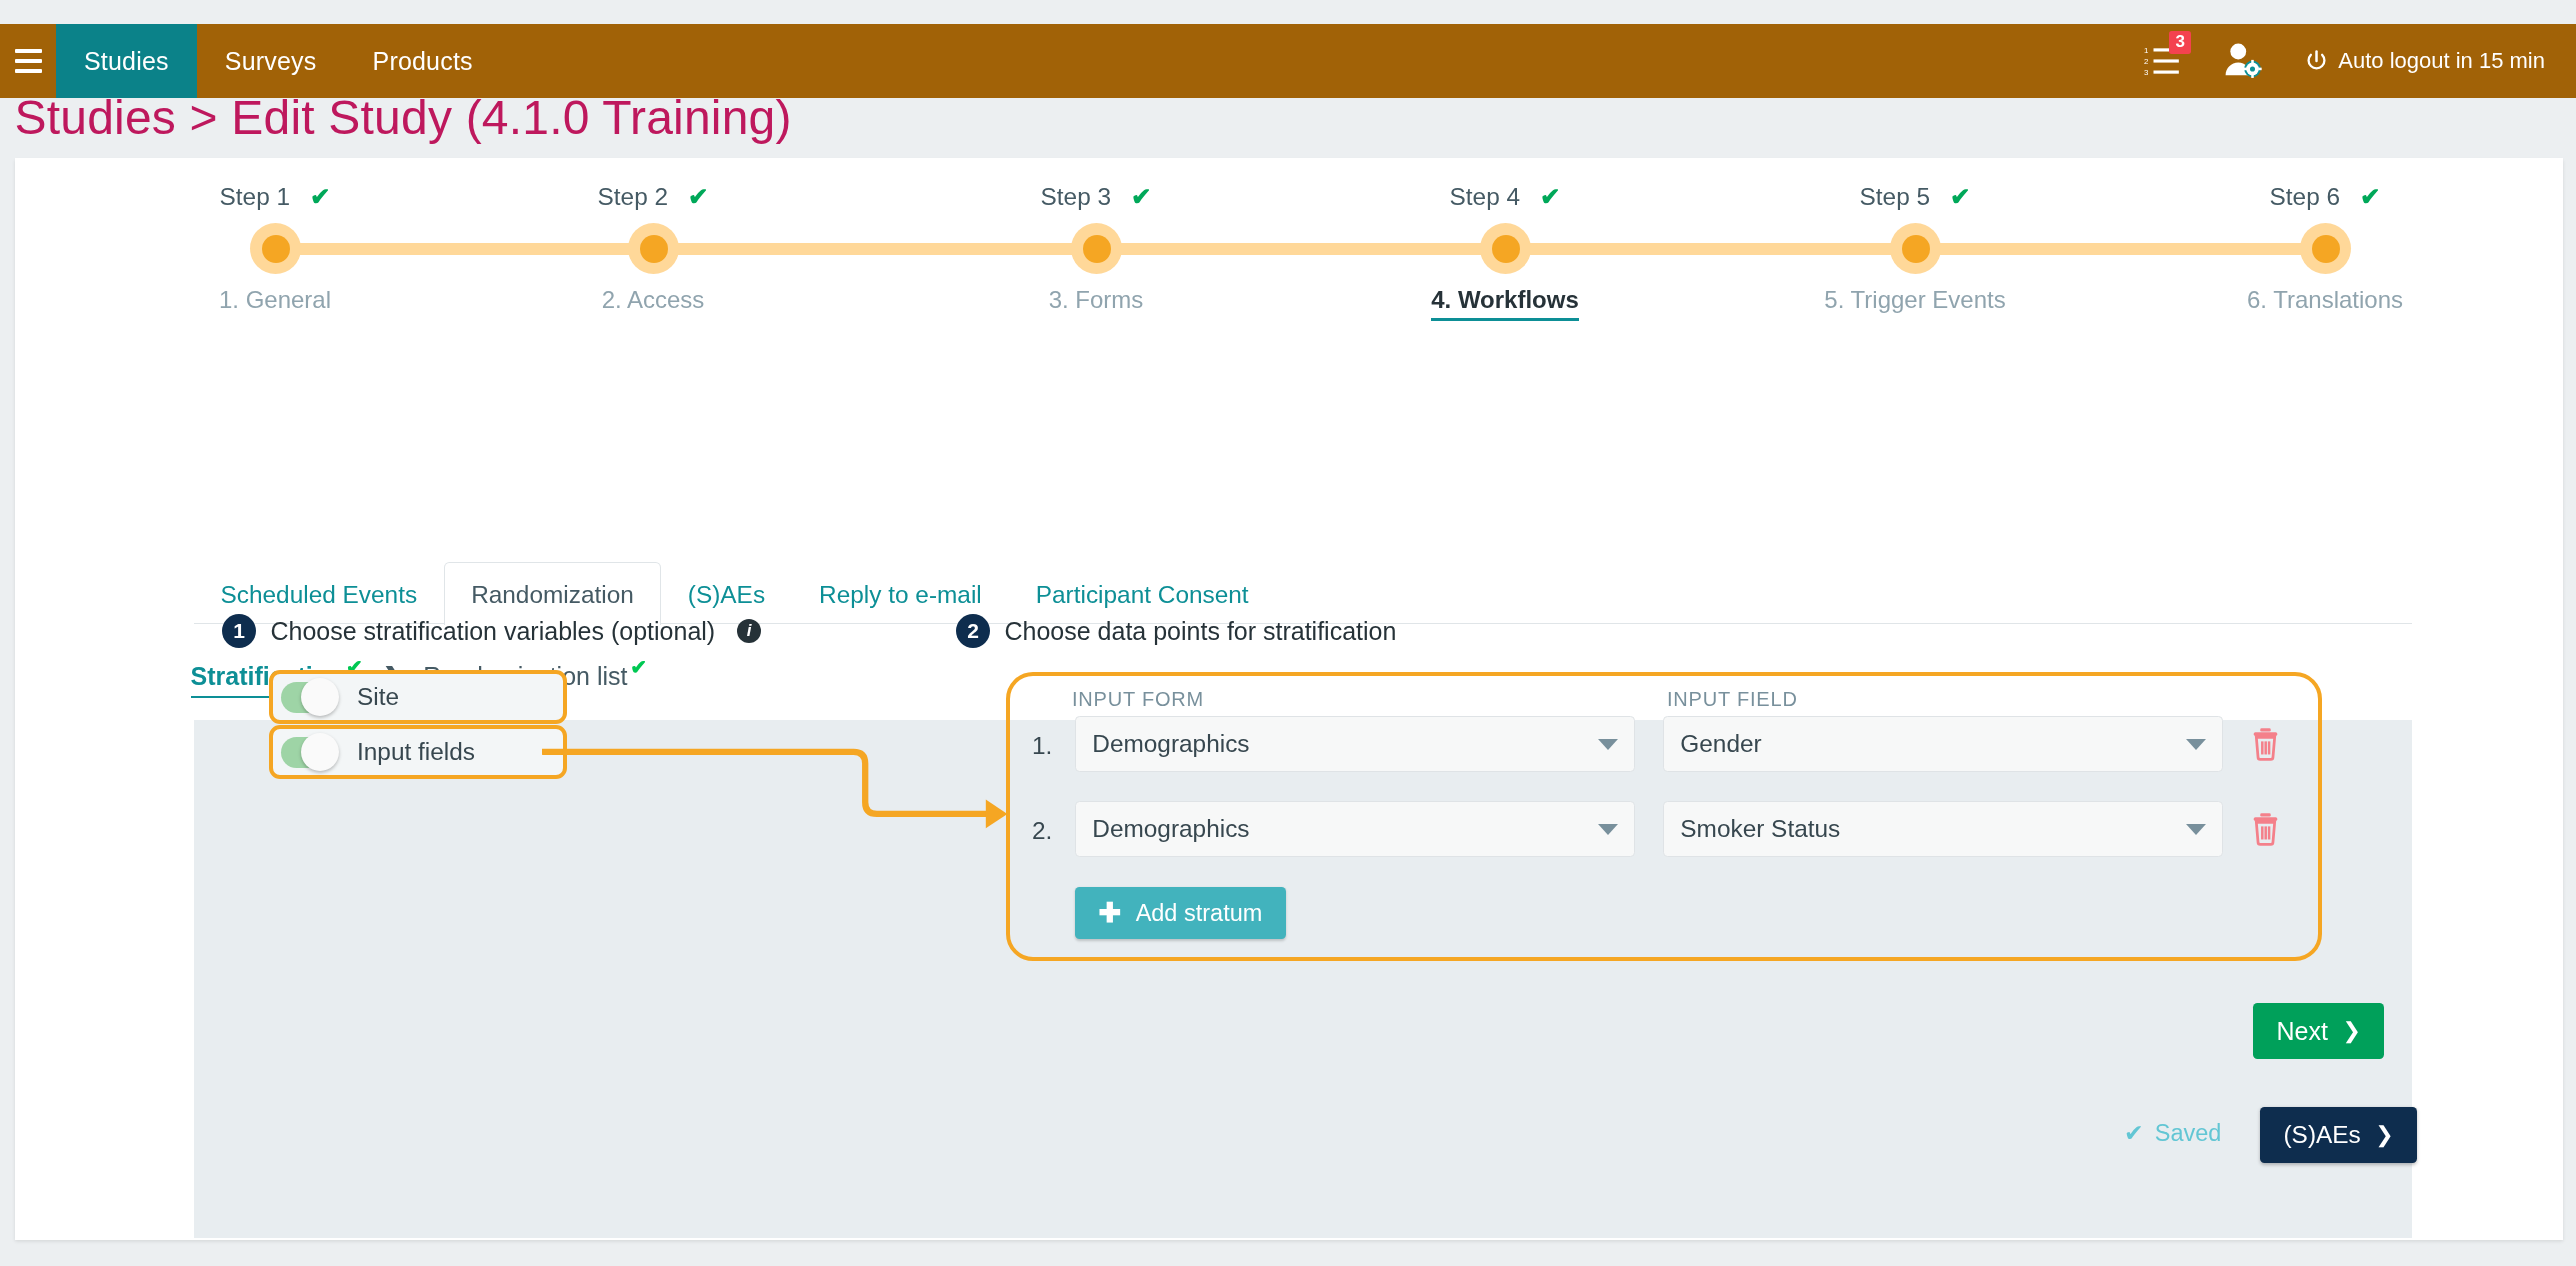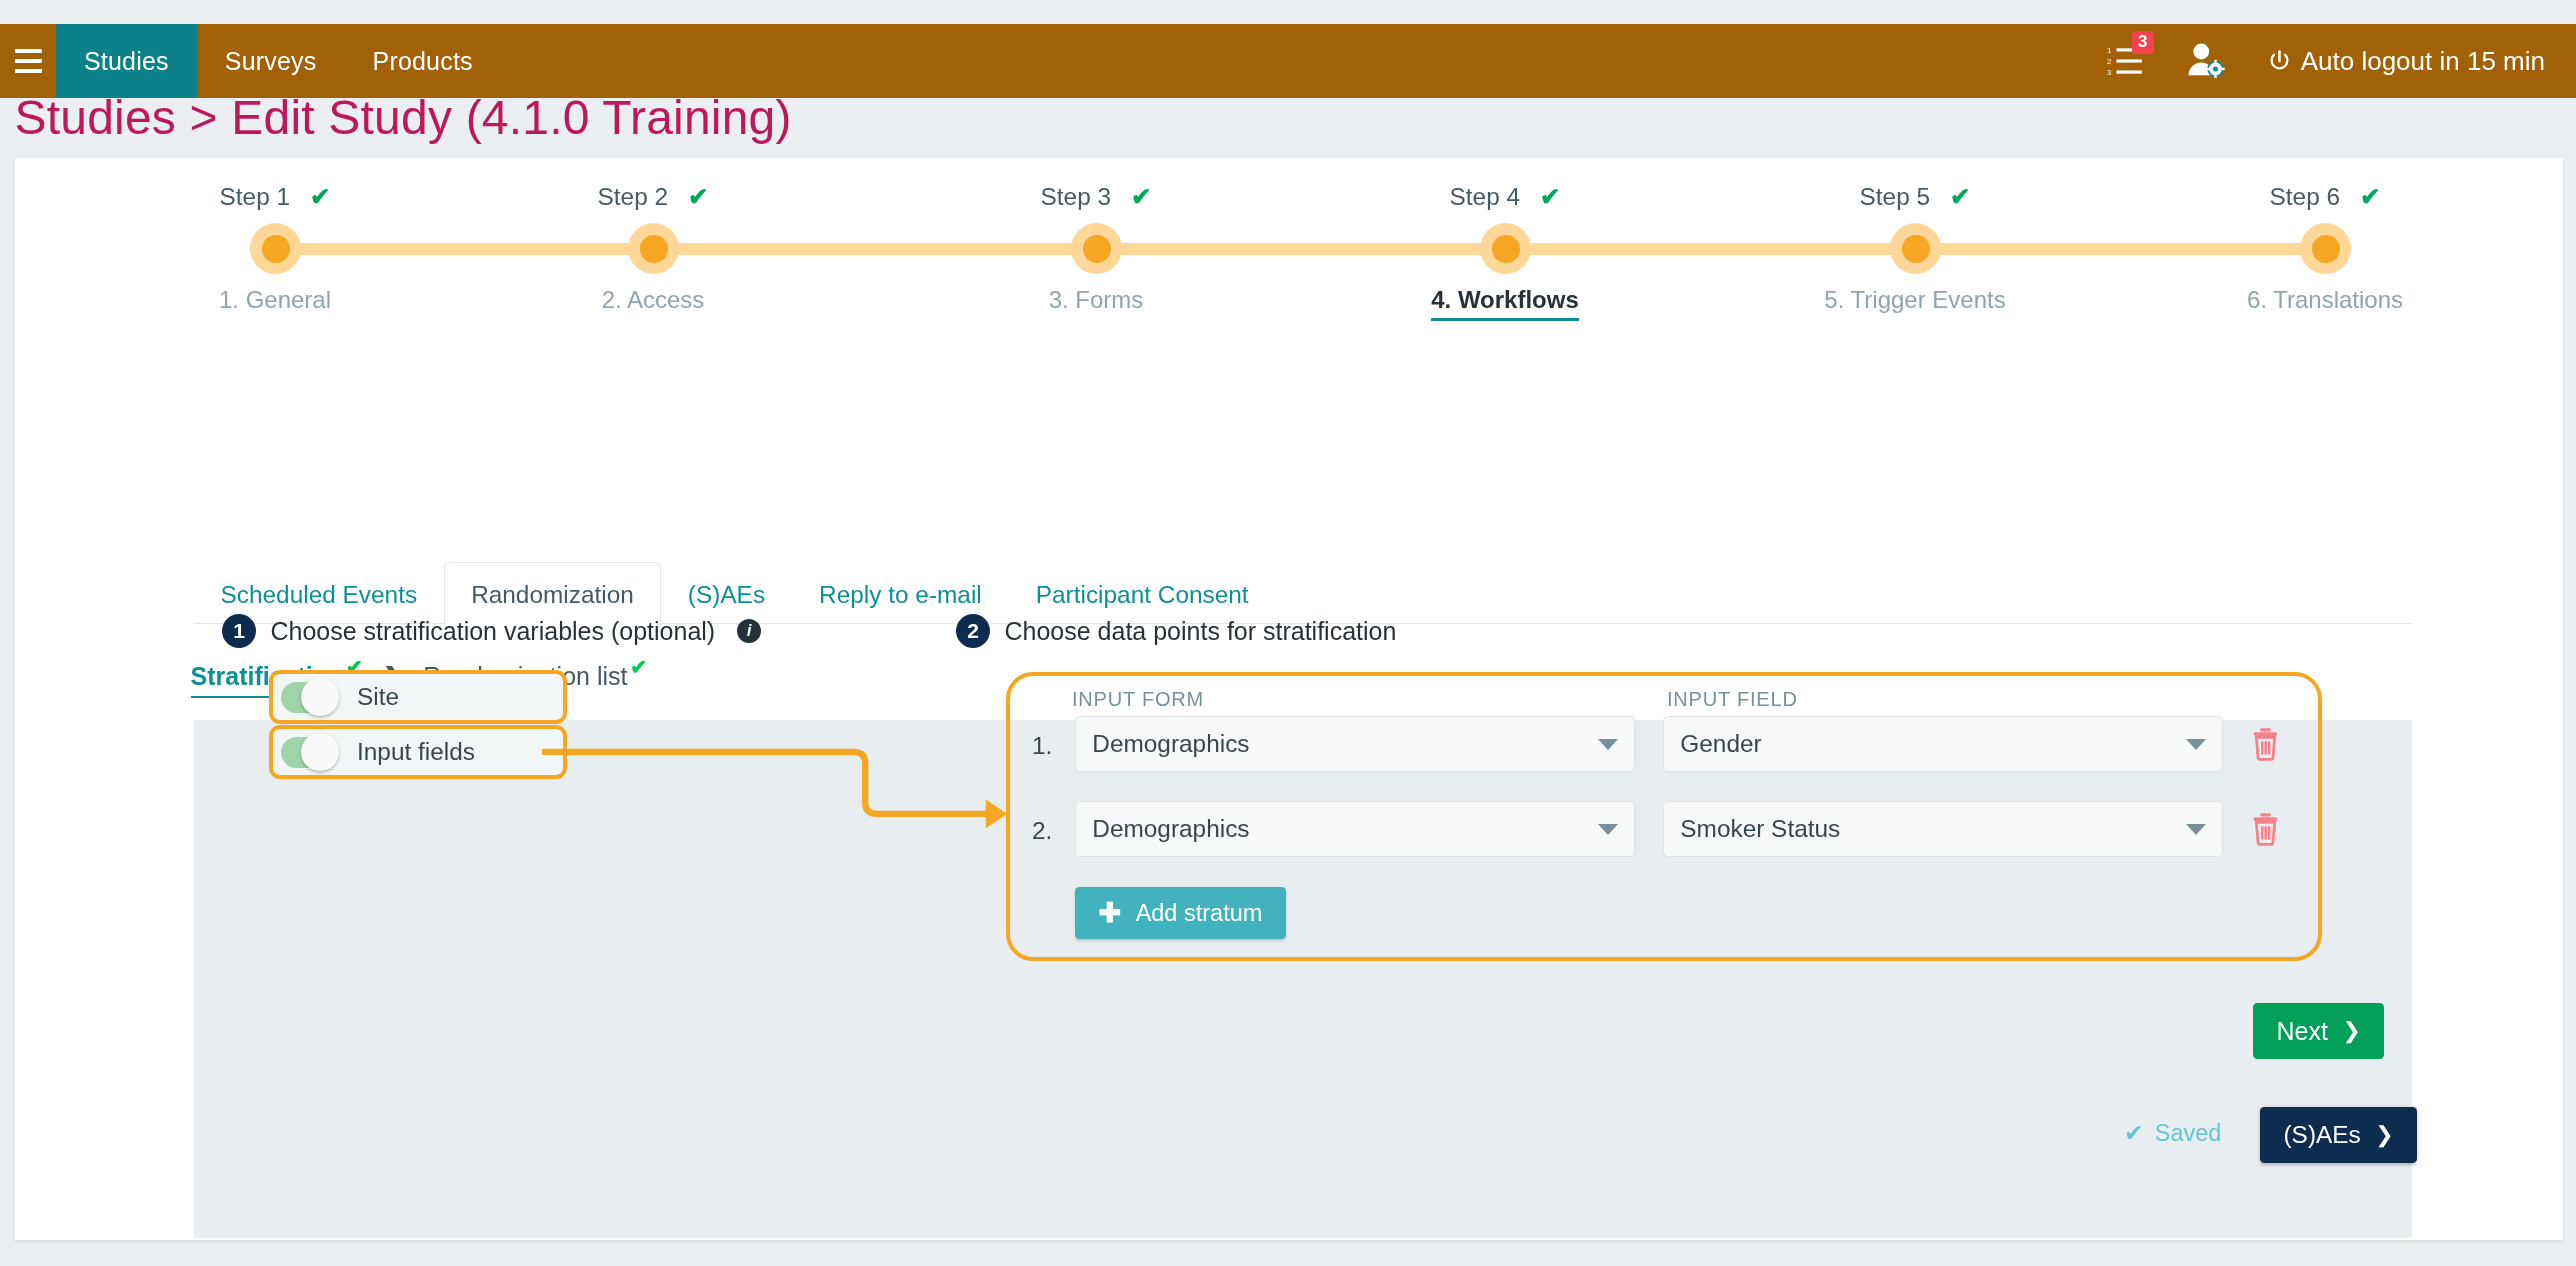--- a/index.html
+++ b/index.html
@@ -34,21 +34,21 @@
   .tasks-icon { position: relative; width: 38px; height: 38px; cursor: pointer; }
   .badge {
     position: absolute; right: -9px; top: -11px;
     background: #f4424f; color: #fff; font-size: 17px; font-weight: bold;
     min-width: 22px; height: 22.6px; line-height: 22.6px; text-align: center;
     border-radius: 2.7px; padding: 0 3.6px;
   }
   .user-gear { width: 42px; height: 38px; position: relative; cursor: pointer; }
   .logout {
     display:flex; align-items:center; gap:9px;
-    color:#fff; font-size: 26px; cursor:pointer;
+    color:#fff; font-size: 22px; cursor:pointer;
   }
 
   
   .page-title {
     position:absolute; left: 14.5px; top: 90px;
     font-size: 48px; color: #be185d; letter-spacing: 0.2px;
   }
 
   
   .card {

